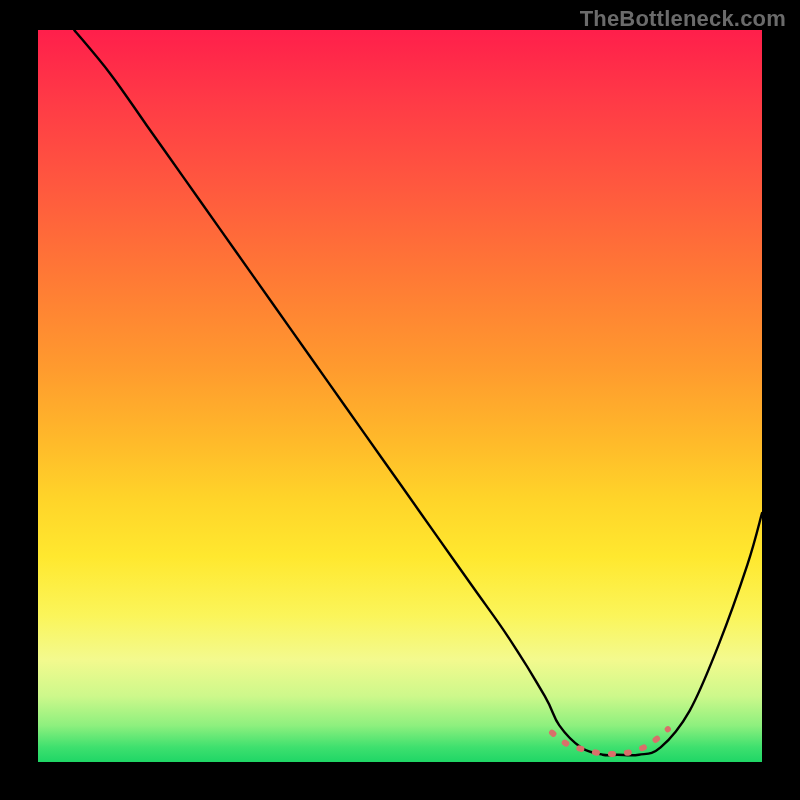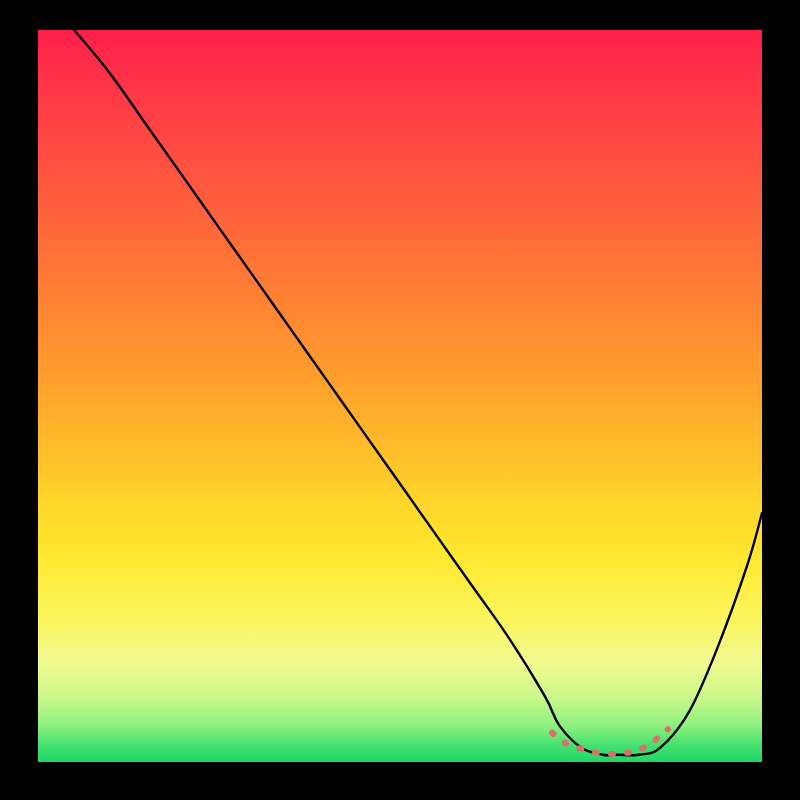--- a/index.html
+++ b/index.html
@@ -61,20 +61,21 @@
   svg.curve-layer {
     position: absolute;
     inset: 0;
   }
 </style>
 </head>
 <body>
 
 <div class="container">
 
+  <div class="watermark">TheBottleneck.com</div>
 
   <div class="plot-area">
     <div class="gradient-bg"></div>
 
     <svg class="curve-layer" viewBox="0 0 724 732" preserveAspectRatio="none">
       <path d="M 36.2 0.0 C 42.7 7.9, 59.4 26.8, 72.4 43.9 C 85.4 61.0, 95.6 76.7, 108.6 95.2 C 121.6 113.6, 131.8 128.0, 144.8 146.4 C 157.8 164.8, 168.0 179.2, 181.0 197.6 C 194.0 216.1, 204.2 230.4, 217.2 248.9 C 230.2 267.3, 240.4 281.7, 253.4 300.1 C 266.4 318.6, 276.6 332.9, 289.6 351.4 C 302.6 369.8, 312.8 384.2, 325.8 402.6 C 338.8 421.0, 349.0 435.4, 362.0 453.8 C 375.0 472.3, 385.2 486.6, 398.2 505.1 C 411.2 523.5, 421.4 537.9, 434.4 556.3 C 447.4 574.8, 457.6 587.8, 470.6 607.6 C 483.6 627.3, 497.7 650.3, 506.8 666.1 C 515.9 681.9, 514.8 686.2, 521.3 695.4 C 527.8 704.6, 535.2 712.1, 543.0 717.4 C 550.8 722.6, 558.2 723.4, 564.7 724.7 C 571.2 726.0, 572.7 724.7, 579.2 724.7 C 585.7 724.7, 593.1 726.0, 600.9 724.7 C 608.7 723.4, 613.5 725.3, 622.6 717.4 C 631.8 709.5, 641.2 699.2, 651.6 680.8 C 662.0 662.3, 670.1 641.2, 680.6 614.9 C 691.0 588.5, 701.7 558.1, 709.5 534.4 C 717.3 510.6, 721.4 492.3, 724.0 483.1" fill="none" stroke="#000000" stroke-width="2.4" stroke-linecap="round" stroke-linejoin="round"></path>
       <path d="M 514.0 702.7 C 516.6 704.7, 523.3 710.8, 528.5 713.7 C 533.7 716.6, 537.8 717.2, 543.0 718.8 C 548.2 720.4, 552.3 721.6, 557.5 722.5 C 562.7 723.4, 566.7 723.8, 572.0 723.9 C 577.2 724.1, 581.2 724.0, 586.4 723.2 C 591.7 722.4, 595.7 721.7, 600.9 719.6 C 606.1 717.4, 610.2 715.2, 615.4 711.5 C 620.6 707.8, 627.3 701.3, 629.9 699.1" fill="none" stroke="#d9706a" stroke-width="6" stroke-linecap="round" stroke-linejoin="round" stroke-dasharray="2 14"></path>
     </svg>
   </div>
 

